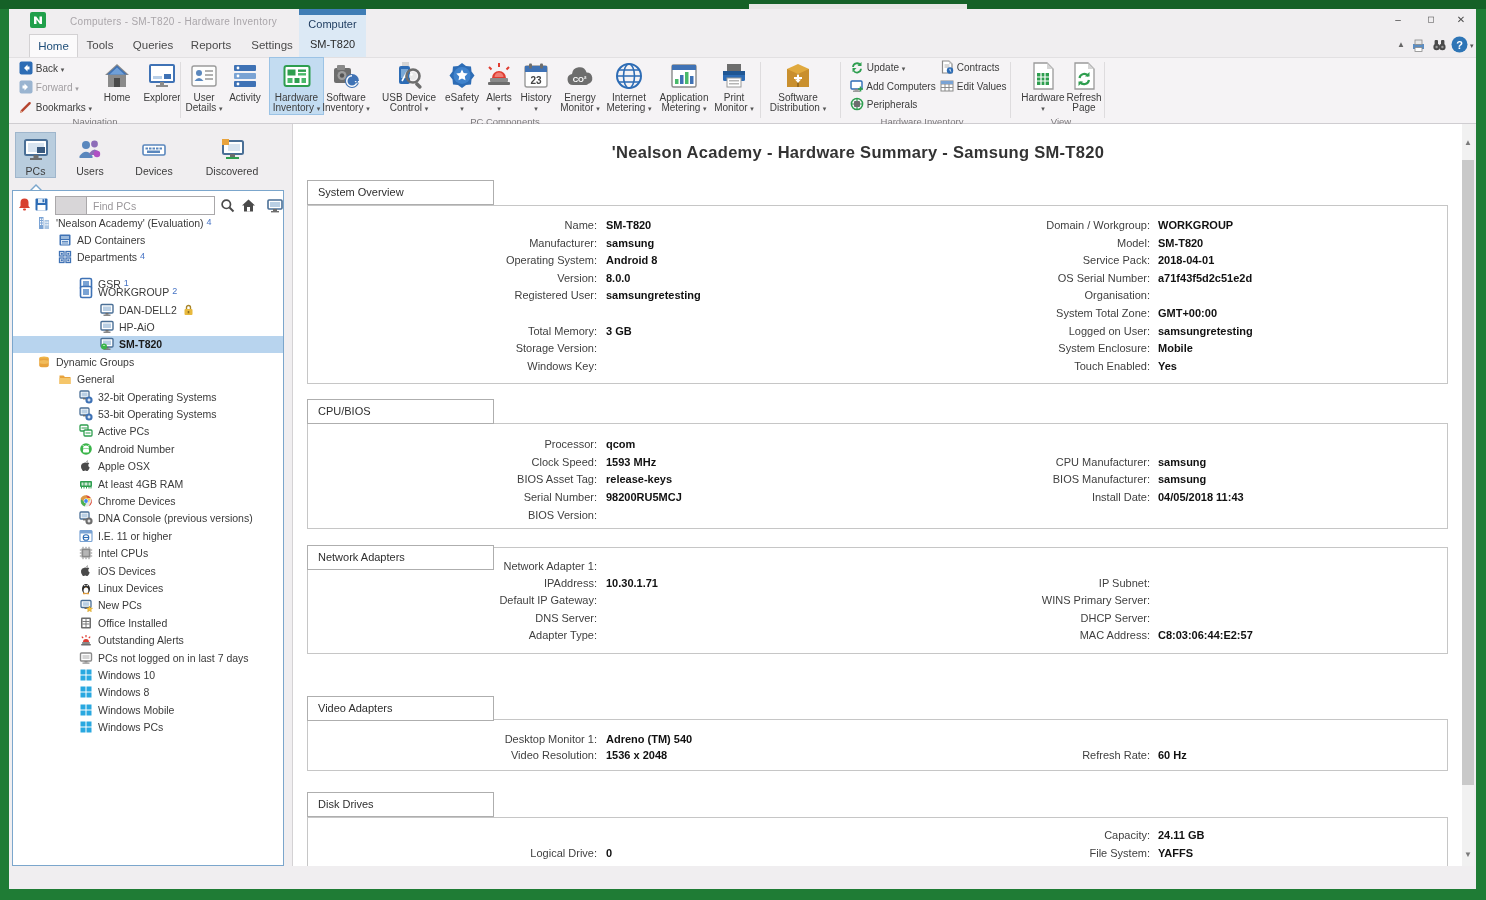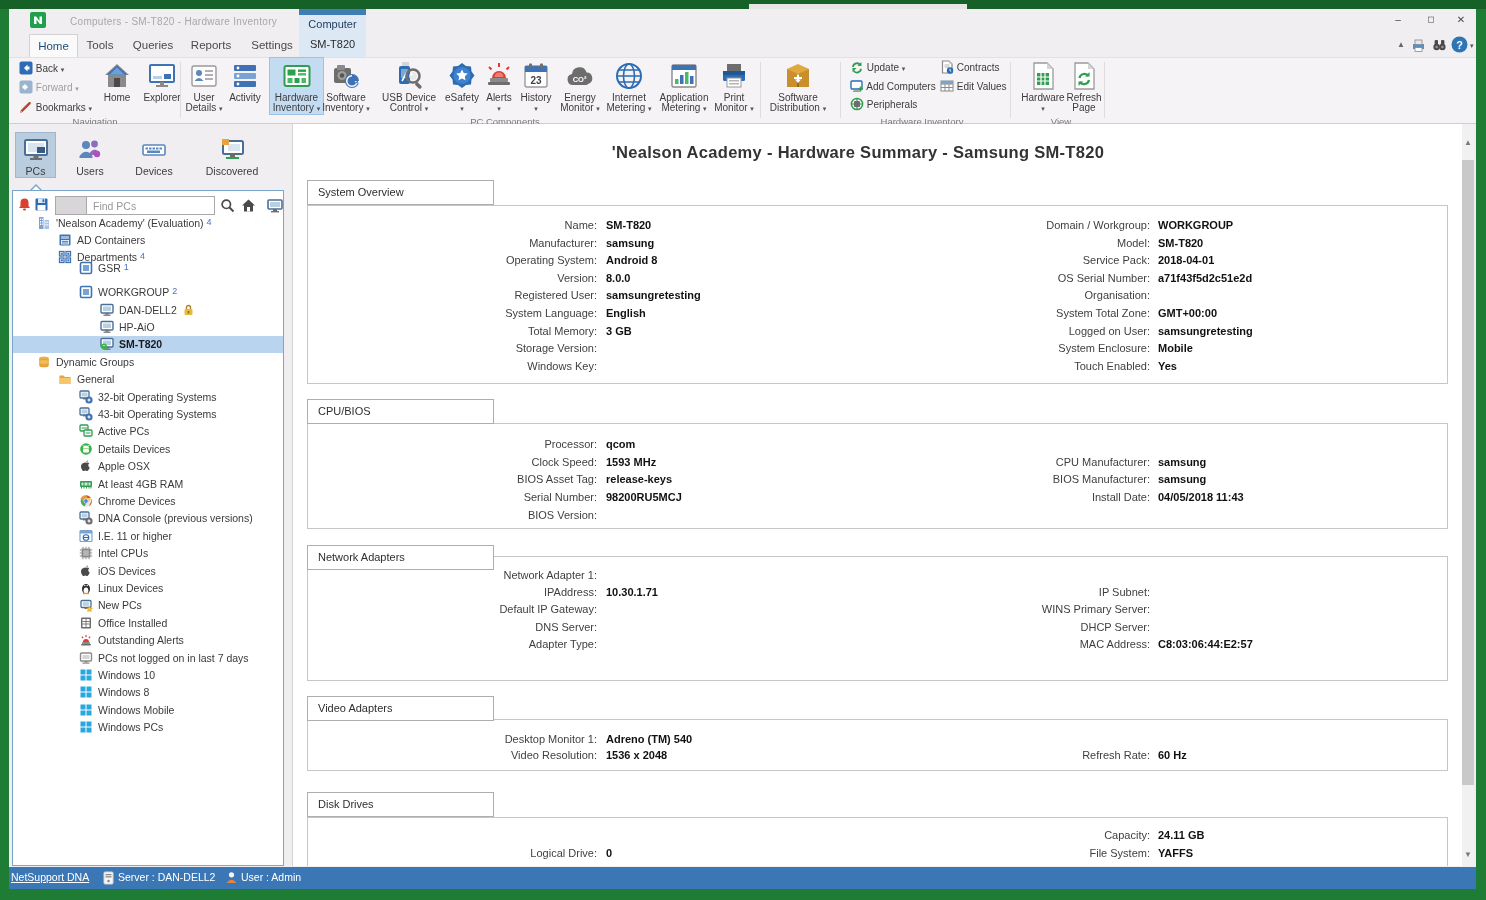--- a/index.html
+++ b/index.html
@@ -367,21 +367,21 @@
                 <rect x="1.5" y="8" width="4.5" height="4.5"></rect>
                 <rect x="8" y="8" width="4.5" height="4.5"></rect>
               </g>
               <rect x="2.8" y="2.8" width="2" height="2" fill="#3f72b5"></rect>
               <rect x="9.3" y="2.8" width="2" height="2" fill="#3f72b5"></rect>
               <rect x="2.8" y="9.3" width="2" height="2" fill="#3f72b5"></rect>
               <rect x="9.3" y="9.3" width="2" height="2" fill="#3f72b5"></rect>
             </svg></span>
           <span class="ttext" style="left:64px;">Departments<span class="cnt">4</span></span>
         </div>
-        <div class="trow" style="top:69px;padding-left:44px;">
+        <div class="trow" style="top:85px;padding-left:44px;">
           <span style="position:absolute;left:66px;top:1px;"><svg width="14" height="14" viewBox="0 0 14 14">
               <rect x="1.5" y="1.5" width="11" height="11" rx="1.5" fill="#fff" stroke="#3f72b5" stroke-width="1.6"></rect>
               <rect x="4" y="4" width="6" height="6" fill="#7aa3d4"></rect>
             </svg></span>
           <span class="ttext" style="left:85px;">GSR<span class="cnt">1</span></span>
         </div>
         <div class="trow" style="top:93.1px;">
           <span style="position:absolute;left:66px;top:1px;"><svg width="14" height="14" viewBox="0 0 14 14">
               <rect x="1.5" y="1.5" width="11" height="11" rx="1.5" fill="#fff" stroke="#3f72b5" stroke-width="1.6"></rect>
               <rect x="4" y="4" width="6" height="6" fill="#7aa3d4"></rect>
@@ -448,39 +448,39 @@
           <span class="ttext" style="left:85px;">32-bit Operating Systems</span>
         </div>
         <div class="trow" style="top:214.9px;">
           <span style="position:absolute;left:66px;top:1px;"><svg width="14" height="14" viewBox="0 0 14 14">
               <rect x="1" y="1" width="9" height="7" rx="1" fill="#fff" stroke="#4a6f96" stroke-width="1.3"></rect>
               <rect x="2.5" y="2.5" width="6" height="4" fill="#b9cfe4"></rect>
               <rect x="4" y="8" width="3" height="1.4" fill="#6d6d6d"></rect>
               <circle cx="10" cy="10" r="3.6" fill="#3f72b5"></circle>
               <path d="M8.5 10 h3 M10 8.5 v3" stroke="#fff" stroke-width="1.2"></path>
             </svg></span>
-          <span class="ttext" style="left:85px;">43-bit Operating Systems</span>
+          <span class="ttext" style="left:85px;">53-bit Operating Systems</span>
         </div>
         <div class="trow" style="top:232.3px;">
           <span style="position:absolute;left:66px;top:1px;"><svg width="14" height="14" viewBox="0 0 14 14">
               <rect x="1" y="1" width="8" height="6" rx="1" fill="#fff" stroke="#2e9e4f" stroke-width="1.3"></rect>
               <rect x="5" y="6" width="8" height="6" rx="1" fill="#fff" stroke="#2e9e4f" stroke-width="1.3"></rect>
               <path d="M2.5 4 l6 0" stroke="#2e9e4f" stroke-width="1"></path>
               <path d="M6.5 9 l5 0" stroke="#2e9e4f" stroke-width="1"></path>
             </svg></span>
           <span class="ttext" style="left:85px;">Active PCs</span>
         </div>
         <div class="trow" style="top:249.7px;">
           <span style="position:absolute;left:66px;top:1px;"><svg width="14" height="14" viewBox="0 0 14 14">
               <circle cx="7" cy="7" r="5.8" fill="#3bb54a"></circle>
               <path d="M4 6.5 a3 3 0 0 1 6 0 z" fill="#fff"></path>
               <path d="M4.6 4.2 l-.8-1.2 M9.4 4.2 l.8-1.2" stroke="#fff" stroke-width=".9"></path>
               <rect x="4" y="7" width="6" height="3.5" rx="1" fill="#fff"></rect>
             </svg></span>
-          <span class="ttext" style="left:85px;">Details Devices</span>
+          <span class="ttext" style="left:85px;">Android Number</span>
         </div>
         <div class="trow" style="top:267.1px;">
           <span style="position:absolute;left:66px;top:1px;"><svg width="14" height="14" viewBox="0 0 14 14">
               <path d="M7.3 3.2 q.2-1.4 1.5-1.9 q.3 1.5-1.5 1.9z" fill="#4a4a4a"></path>
               <path d="M5.2 3.8 q1.3-.6 2.3 0 q1.5-.8 2.8.4 q-1.2.9-1 2.3 q.2 1.6 1.4 2 q-.6 1.9-1.7 3 q-.9.9-1.9.3 q-.8-.5-1.7 0 q-1 .6-1.9-.4 Q1.6 9.5 2 6.7 q.3-2.3 3.2-2.9z" fill="#4a4a4a"></path>
             </svg></span>
           <span class="ttext" style="left:85px;">Apple OSX</span>
         </div>
         <div class="trow" style="top:284.5px;">
           <span style="position:absolute;left:66px;top:1px;"><svg width="14" height="14" viewBox="0 0 14 14">
@@ -651,24 +651,20 @@
           <span class="v1">Android 8</span>
         </div>
         <div class="srow" style="top:65.8px;">
           <span class="l1">Version:</span>
           <span class="v1">8.0.0</span>
         </div>
         <div class="srow" style="top:83.4px;">
           <span class="l1">Registered User:</span>
           <span class="v1">samsungretesting</span>
         </div>
-        <div class="srow" style="top:101.0px;">
-          <span class="l1">System Language:</span>
-          <span class="v1">English</span>
-        </div>
         <div class="srow" style="top:118.6px;">
           <span class="l1">Total Memory:</span>
           <span class="v1">3 GB</span>
         </div>
         <div class="srow" style="top:136.2px;">
           <span class="l1">Storage Version:</span>
           <span class="v1"></span>
         </div>
         <div class="srow" style="top:153.8px;">
           <span class="l1">Windows Key:</span>
@@ -740,21 +736,21 @@
         <div class="srow" style="top:49.4px;">
           <span class="l2">BIOS Manufacturer:</span>
           <span class="v2">samsung</span>
         </div>
         <div class="srow" style="top:67.1px;">
           <span class="l2">Install Date:</span>
           <span class="v2">04/05/2018 11:43</span>
         </div>
       </div>
       <div class="sect-tab" style="top:421px;">Network Adapters</div>
-      <div class="sect-box" style="top:432px;height:125px;">
+      <div class="sect-box" style="top:423px;height:107px;">
         <div class="srow" style="top:12.0px;">
           <span class="l1">Network Adapter 1:</span>
           <span class="v1"></span>
         </div>
         <div class="srow" style="top:29.2px;">
           <span class="l1">IPAddress:</span>
           <span class="v1">10.30.1.71</span>
         </div>
         <div class="srow" style="top:46.4px;">
           <span class="l1">Default IP Gateway:</span>
@@ -814,27 +810,12 @@
           <span class="l2">File System:</span>
           <span class="v2">YAFFS</span>
         </div>
       </div>
     </div>
     <div id="vscroll">
       <div class="varr" style="top:14px;">▲</div>
       <div id="vthumb"></div>
       <div class="varr" style="top:726px;">▼</div>
     </div>
-    <div id="statusbar">
-      <span style="left:2px;text-decoration:underline;">NetSupport DNA</span>
-      <span class="sic" style="left:93px;"><svg width="13" height="14" viewBox="0 0 13 14">
-          <rect x="2" y="1" width="9" height="12" rx="1" fill="#f5f5f5" stroke="#d5d5d5"></rect>
-          <rect x="3.5" y="3" width="6" height="1.3" fill="#8a8a8a"></rect>
-          <rect x="3.5" y="5.2" width="6" height="1.3" fill="#8a8a8a"></rect>
-          <circle cx="6.5" cy="10" r="1.3" fill="#8a8a8a"></circle>
-        </svg></span>
-      <span style="left:109px;">Server : DAN-DELL2</span>
-      <span class="sic" style="left:216px;"><svg width="13" height="13" viewBox="0 0 13 13">
-          <circle cx="6.5" cy="3.8" r="2.6" fill="#f5f5f5"></circle>
-          <path d="M1.5 12 q5 -6.5 10 0 z" fill="#e8833d"></path>
-        </svg></span>
-      <span style="left:232px;">User : Admin</span>
-    </div>
   </div>
 </body></html>

